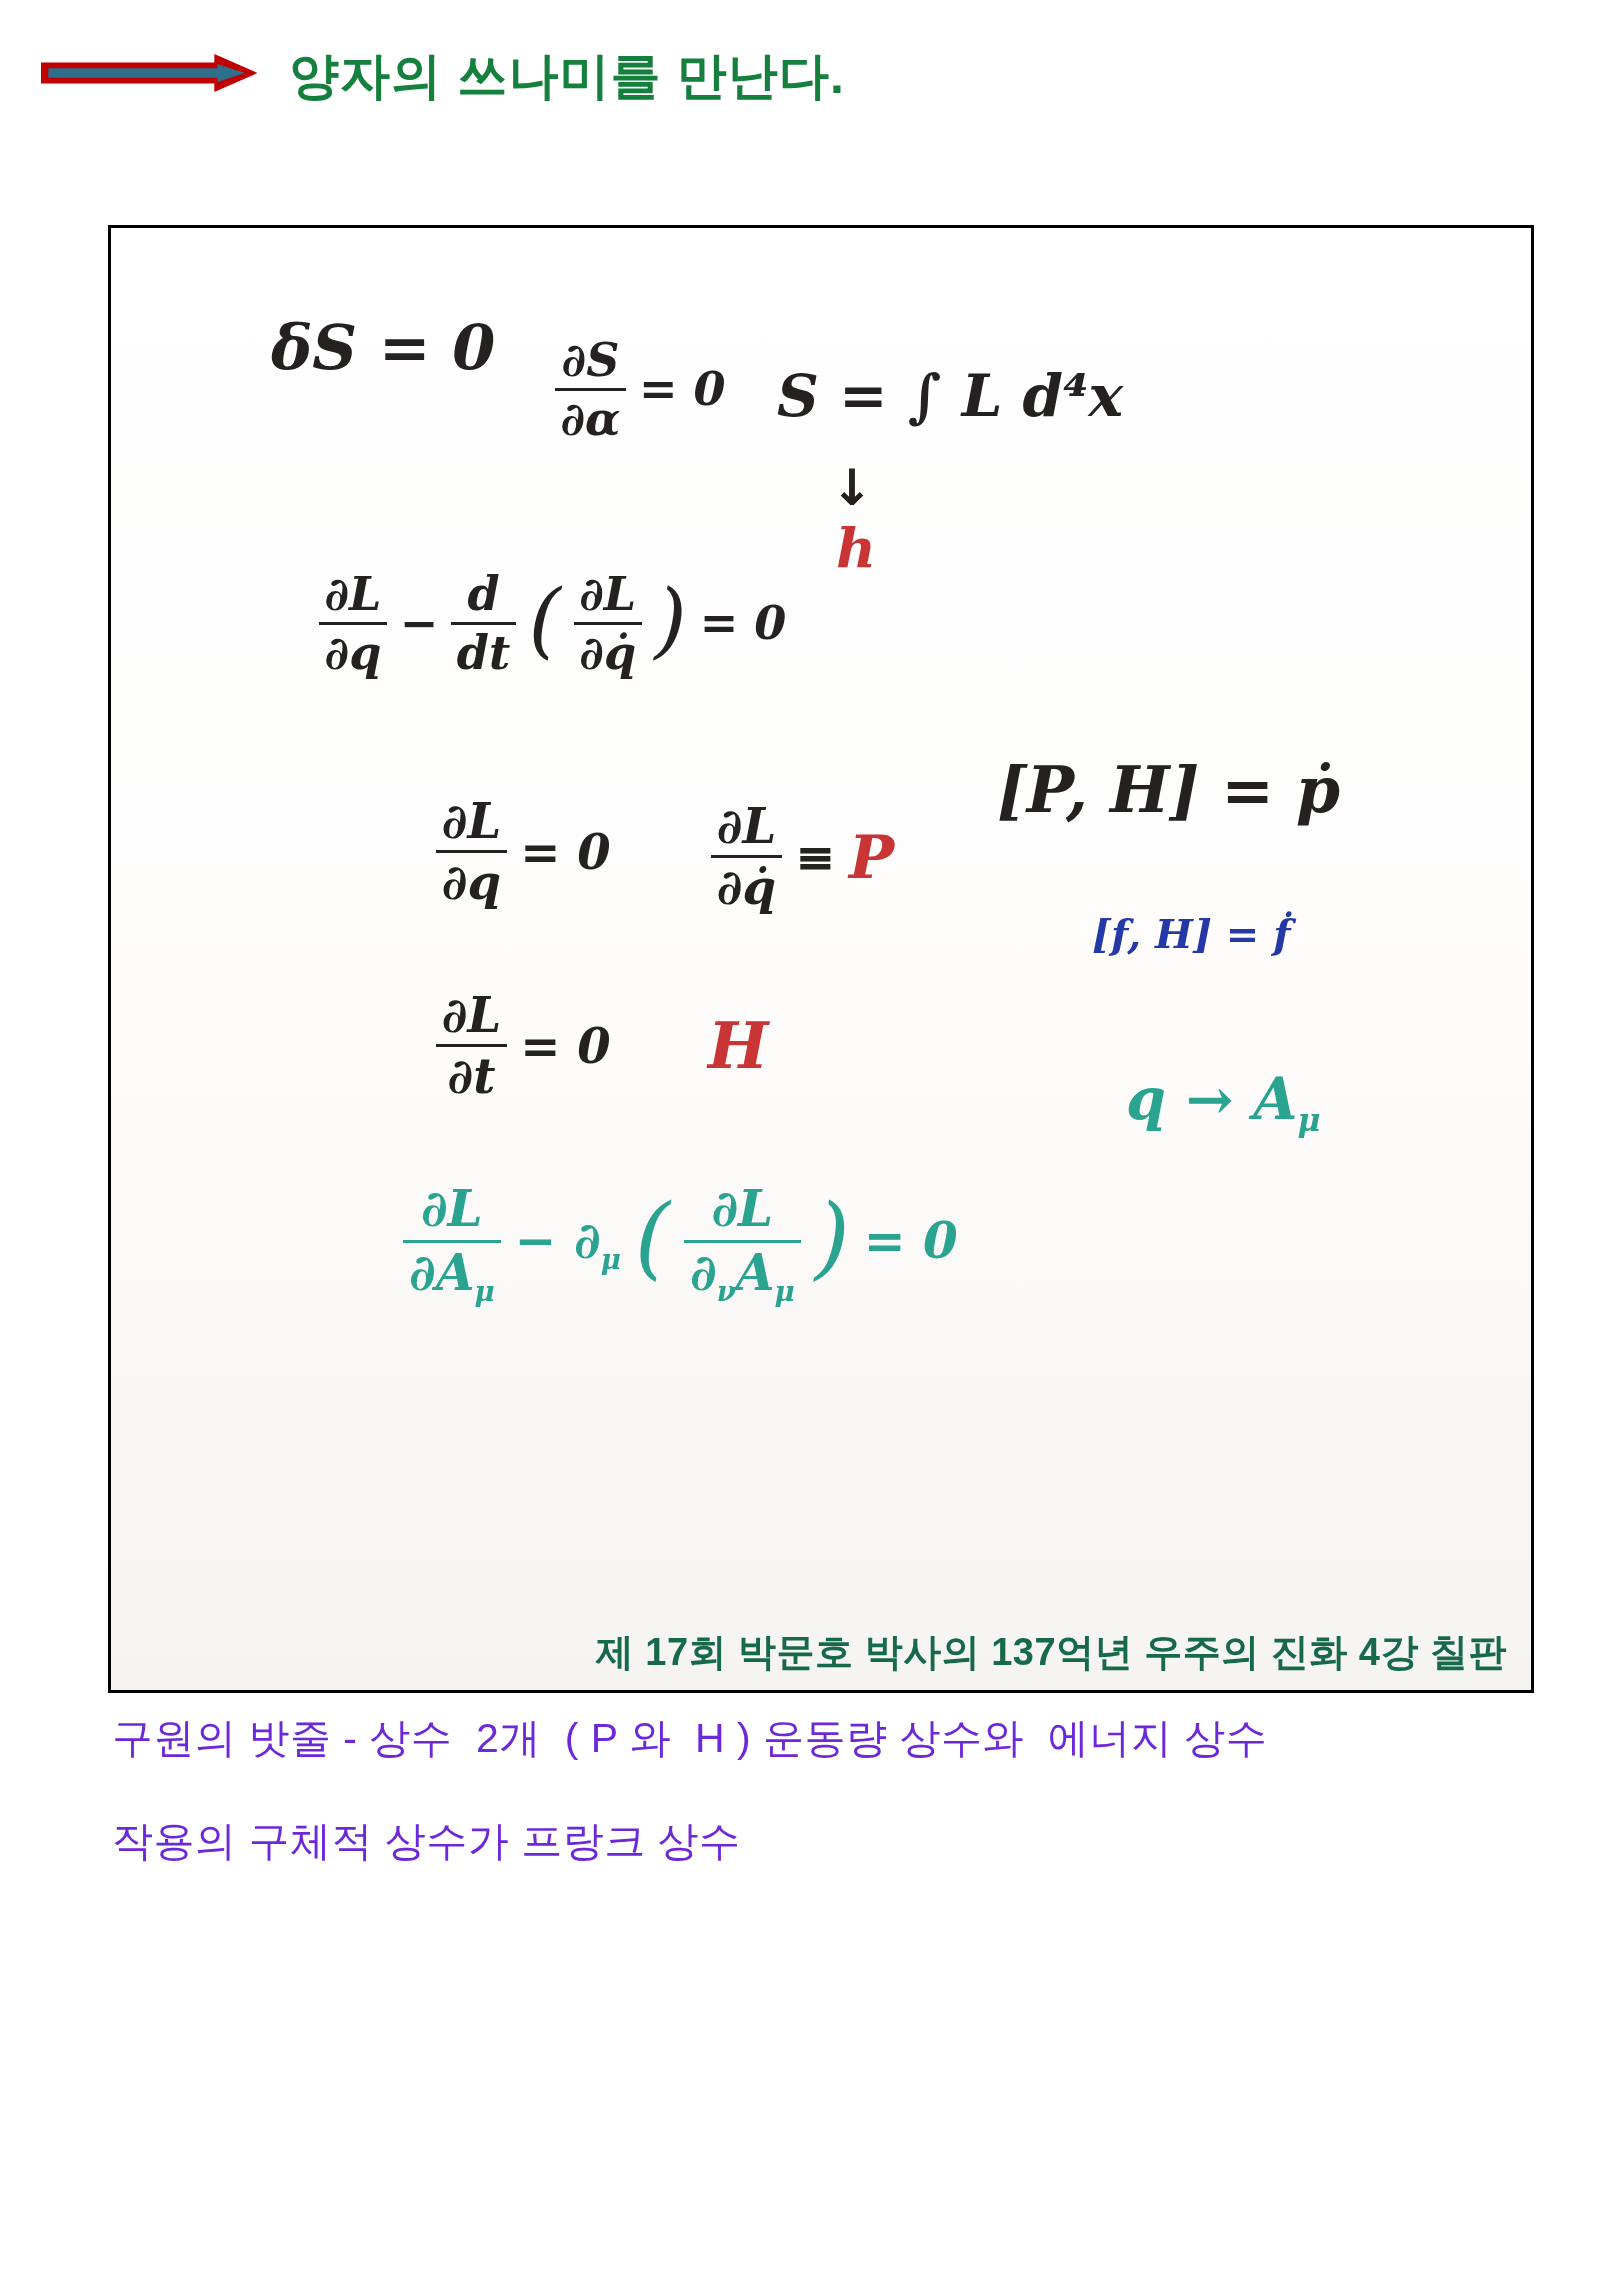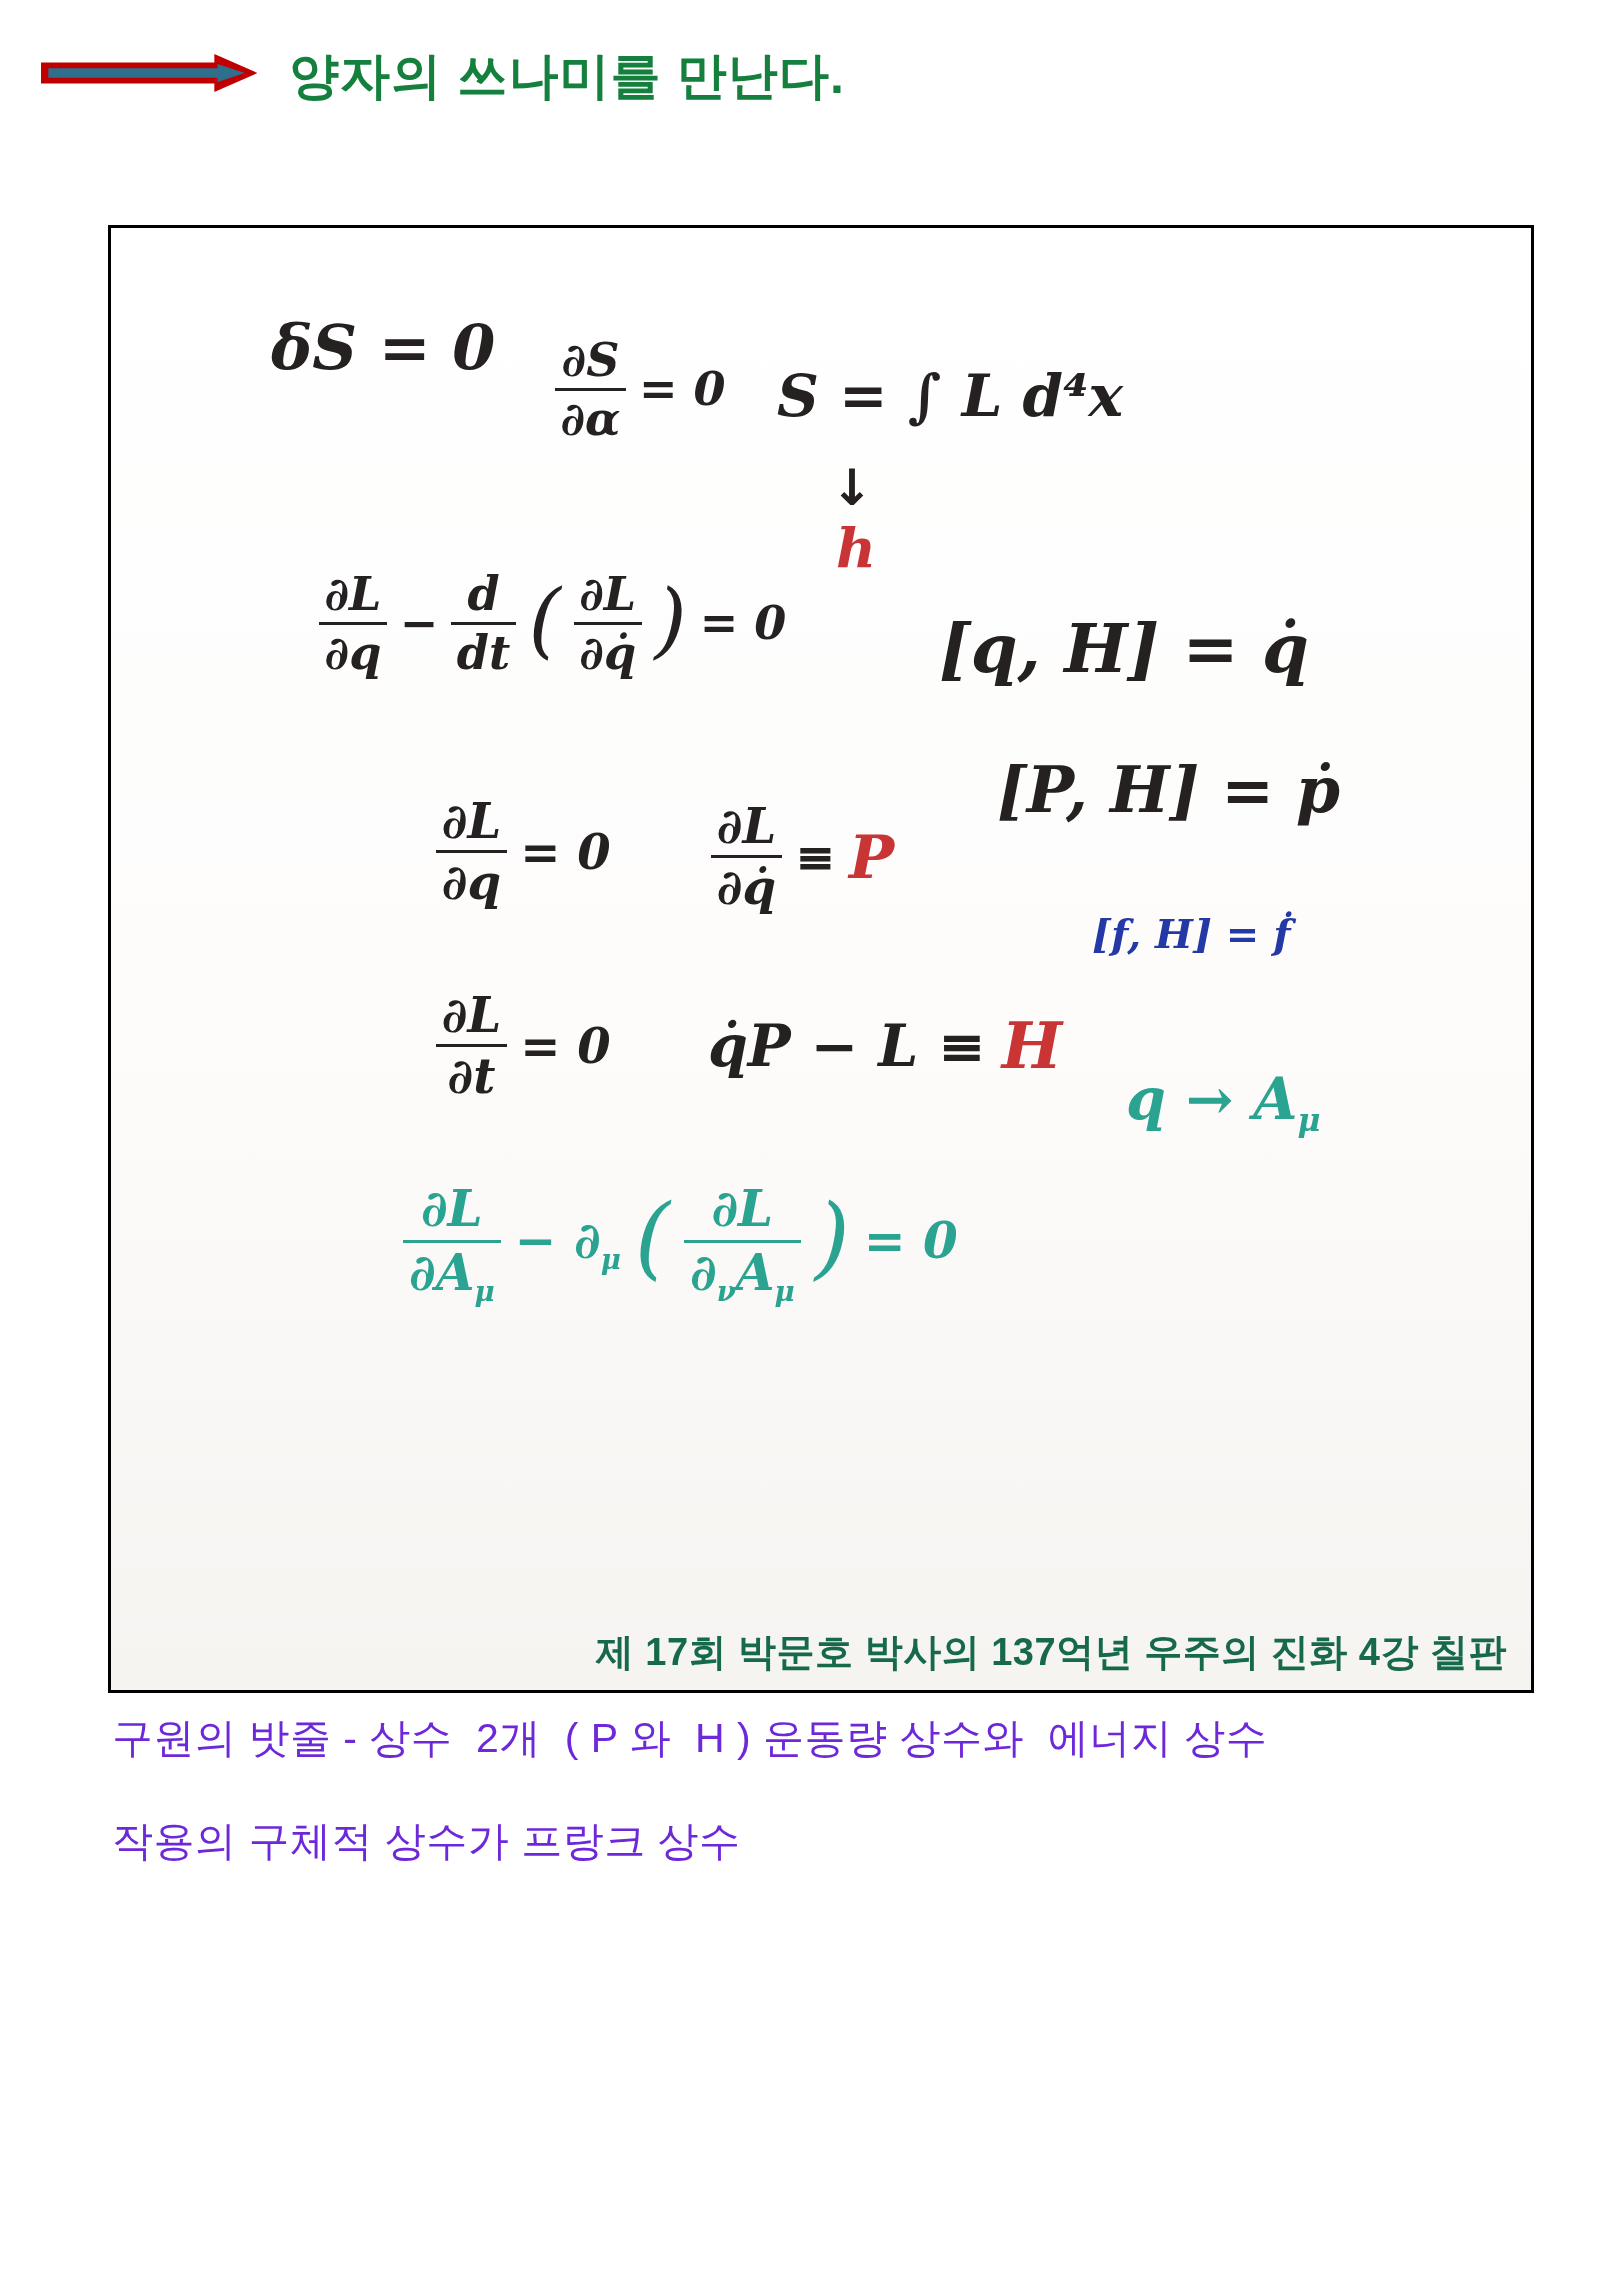--- a/index.html
+++ b/index.html
@@ -88,21 +88,20 @@
     </span>
     <span class="paren">(</span>
     <span class="frac">
       <span class="num">∂L</span>
       <span class="den">∂q̇</span>
     </span>
     <span class="paren">)</span>
     <span>= 0</span>
   </div>
 
-  <div class="abs hand" style="left:828px;top:387px;font-size:67px;">[q, H] = q̇</div>
 
   <div class="abs hand" style="left:886px;top:531px;font-size:63px;">[P, H] = ṗ</div>
 
   <div class="abs hand row" style="left:325px;top:568px;font-size:48px;">
     <span class="frac">
       <span class="num">∂L</span>
       <span class="den">∂q</span>
     </span>
     <span>= 0</span>
   </div>
@@ -120,21 +119,20 @@
 
   <div class="abs hand row" style="left:325px;top:762px;font-size:48px;">
     <span class="frac">
       <span class="num">∂L</span>
       <span class="den">∂t</span>
     </span>
     <span>= 0</span>
   </div>
 
   <div class="abs hand row" style="left:597px;top:786px;font-size:57px;">
-    <span>q̇P − L ≡</span>
     <span class="red" style="font-size:1.12em;">H</span>
   </div>
 
   <div class="abs hand teal" style="left:1015px;top:842px;font-size:57px;">
     <span>q → A</span><sub class="s">μ</sub>
   </div>
 
   <div class="abs hand row teal" style="left:292px;top:955px;font-size:50px;">
     <span class="frac">
       <span class="num">∂L</span>

